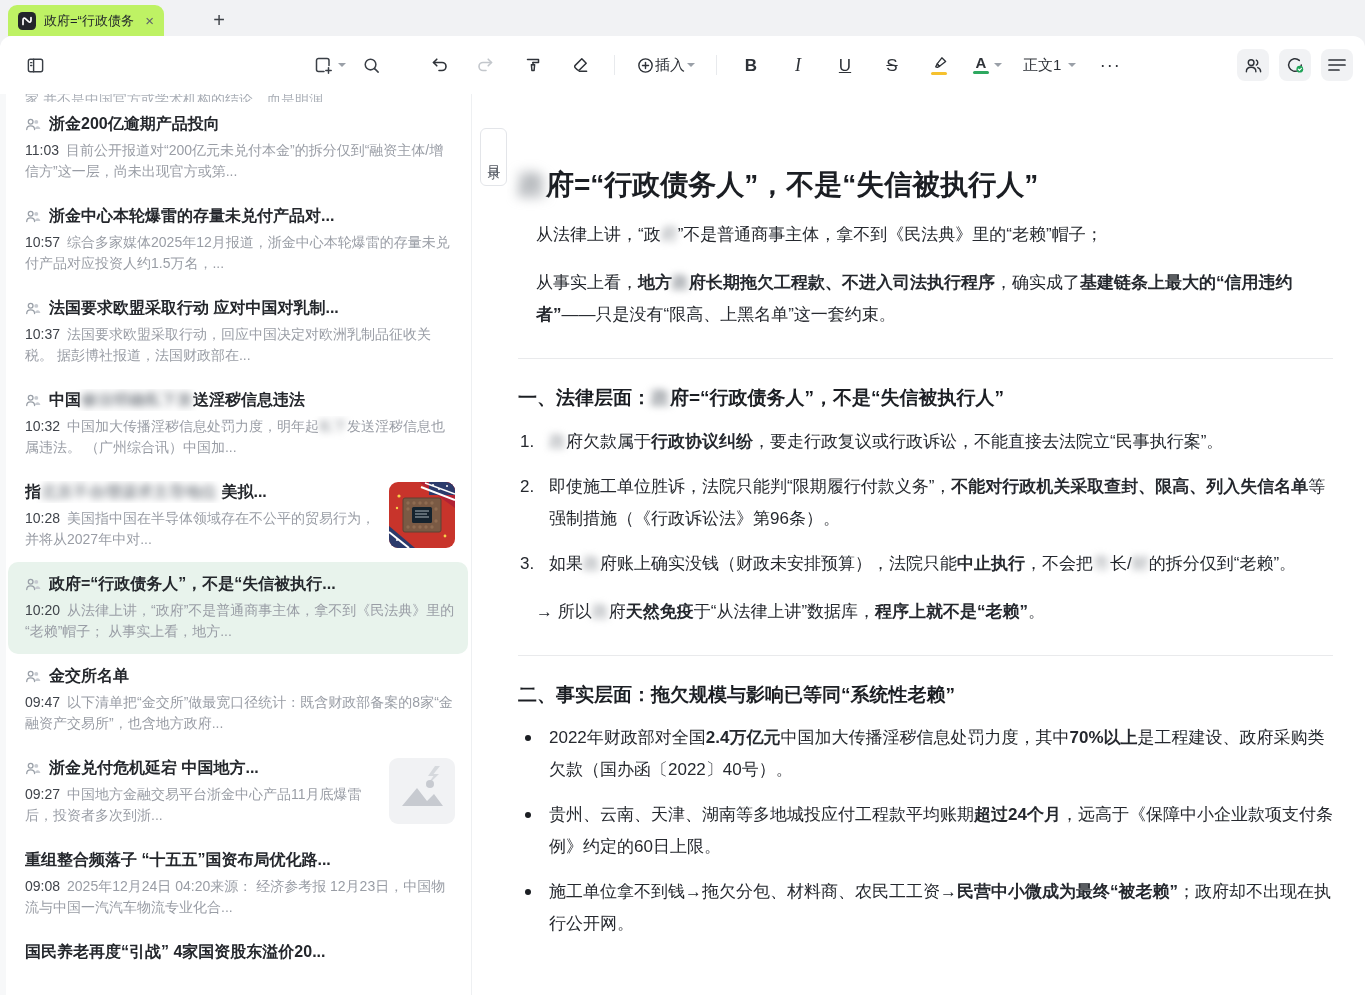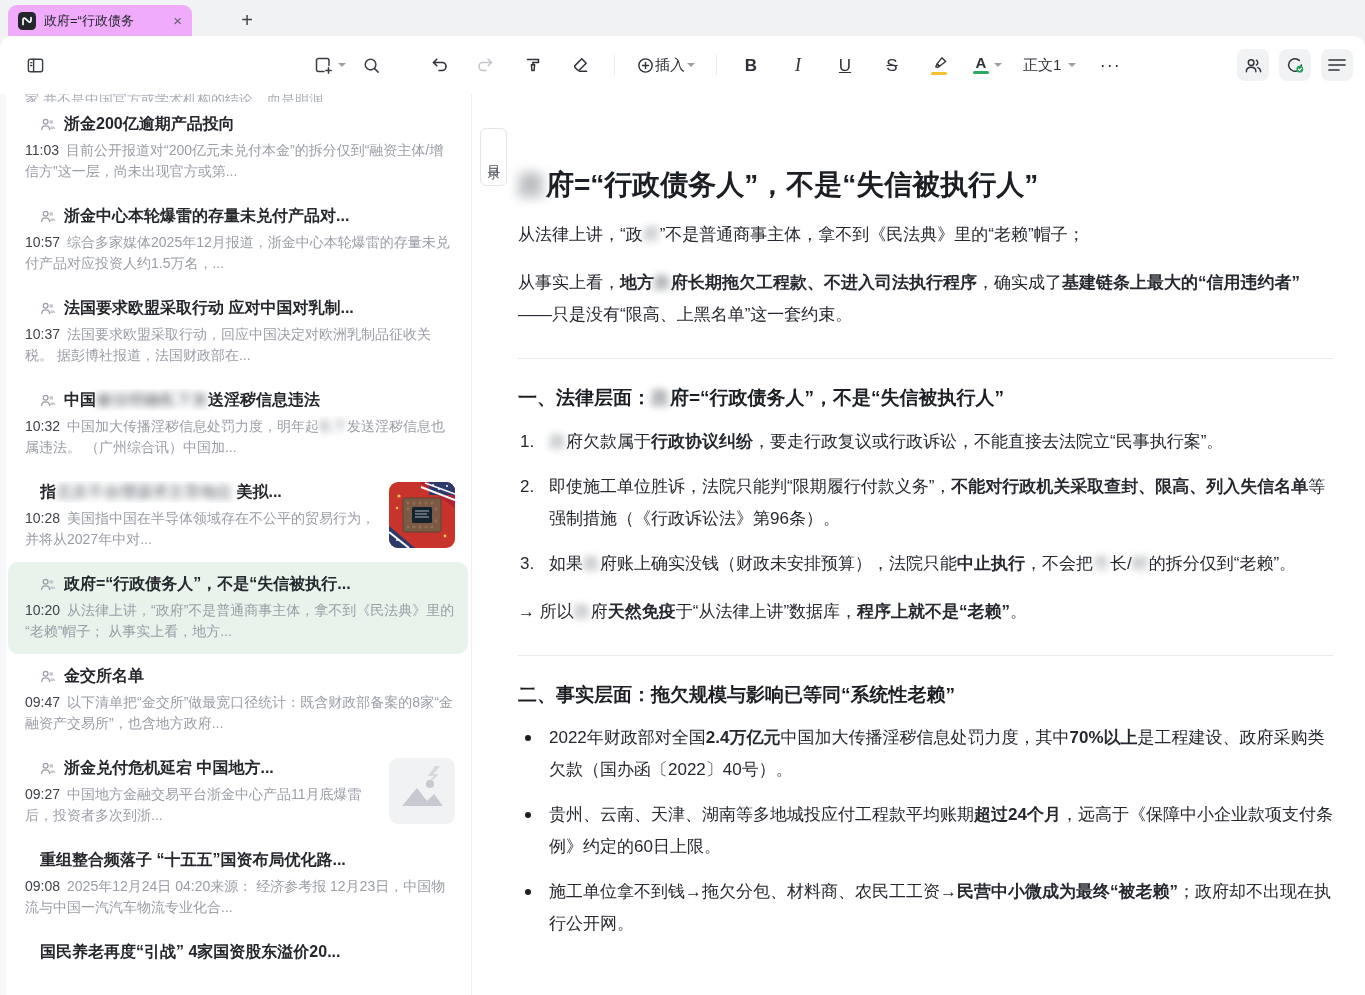--- a/index.html
+++ b/index.html
@@ -1,21 +1,21 @@
 <!DOCTYPE html>
 <html lang="zh"><head>
 <meta charset="utf-8">
 <style>
   * { box-sizing: border-box; margin: 0; padding: 0; }
   html,body { width:1365px; height:995px; overflow:hidden; }
   body { background:#f1f2f4; font-family:"Liberation Sans","DejaVu Sans",sans-serif; color:#25282e; }
 
   
   .tabbar { height:36px; display:flex; align-items:flex-end; padding-left:8px; }
-  .tab { width:184px; height:31px; background:#f0abfc; border-radius:9px 9px 0 0;
+  .tab { width:156px; height:31px; background:#bef264; border-radius:9px 9px 0 0;
          display:flex; align-items:center; gap:8px; padding:0 10px; }
   .tab-title { flex:1; font-size:13px; color:#1f2329; white-space:nowrap; overflow:hidden; }
   .tab-close { font-size:15px; color:#5f646b; line-height:1; cursor:pointer; }
   .newtab { width:30px; height:30px; margin-left:40px; margin-bottom:1px; display:flex;
             align-items:center; justify-content:center; font-size:20px; color:#3f4348; }
 
   
   .window { height:959px; background:#fff; border-radius:12px 12px 0 0; overflow:hidden;
             display:flex; flex-direction:column; }
 
@@ -49,41 +49,41 @@
   .sidebar { width:472px; flex:none; border-right:1px solid #eef0f2; position:relative;
              padding:0 3px 0 8px; overflow:hidden; }
   .scroll-track { position:absolute; left:0; top:0; bottom:0; width:6px; background:#f7f8f9; }
   .cutoff { height:16px; overflow:hidden; color:#a9aeb6; font-size:14px; padding:0 14px 0 17px;
             line-height:26px; margin-top:-8px; white-space:nowrap; }
 
   .note { border-radius:10px; padding:11px 13px 12px 17px; display:flex; gap:10px; cursor:pointer; }
   .note.selected { background:#e8f3ec; }
   .note-main { flex:1; min-width:0; }
   .note-title { font-size:16px; font-weight:700; color:#24272c; display:flex; align-items:center;
-                gap:8px; white-space:nowrap; overflow:hidden; line-height:22px;margin-left:15px; }
+                gap:8px; white-space:nowrap; overflow:hidden; line-height:22px; }
   .note-title .pp { flex:none; display:flex; }
   .note-title .tt { overflow:hidden; white-space:nowrap; }
   .note-preview { margin-top:5px; font-size:14px; color:#999da5; line-height:21px;
                   max-height:42px; overflow:hidden; }
   .note-preview .time { color:#3f434a; margin-right:7px; }
   .thumb { width:66px; height:66px; border-radius:9px; overflow:hidden; flex:none; margin-top:1px; }
 
   .redact { filter:blur(3.5px); color:#8d9298; }
 
   
   .editor { flex:1; position:relative; padding:30px 32px 0 46px; overflow:hidden; }
   .toc { position:absolute; left:8px; top:34px; width:27px; border:1px solid #e3e5e9;
          border-radius:6px; background:#fff; padding:7px 0; text-align:center; font-size:13px;
          color:#565b64; line-height:16px; word-break:break-all; cursor:pointer;
          writing-mode:vertical-rl; letter-spacing:2px; height:58px; display:flex;
          align-items:center; justify-content:center; }
   .doc { max-width:890px; }
   h1.doc-title { font-size:28px; font-weight:800; color:#1b1e23; margin:43px 0 8px; line-height:1.3; }
   h1.doc-title .redact { filter:blur(6px); }
-  .doc p { font-size:17px; line-height:1.88; margin:16px 0; }
+  .doc p { font-size:17px; line-height:1.88; margin:16px 18px; }
   .doc .b { font-weight:700; }
   .doc hr { border:0; border-top:1px solid #e9eaec; margin:27px 0 25px; }
   .doc h2 { font-size:19px; font-weight:800; color:#1b1e23; margin:25px 0 10px; line-height:1.5; }
   .doc ol, .doc ul { list-style:none; margin:4px 0; }
   .doc li { position:relative; padding-left:31px; font-size:17px; line-height:1.88; margin:13px 0; }
   .doc ol .num { position:absolute; left:2px; color:#25282e; }
   .doc ul li::before { content:''; position:absolute; left:7px; top:13px; width:6px; height:6px;
                        border-radius:50%; background:#1b1e23; }
 </style>
 </head>

